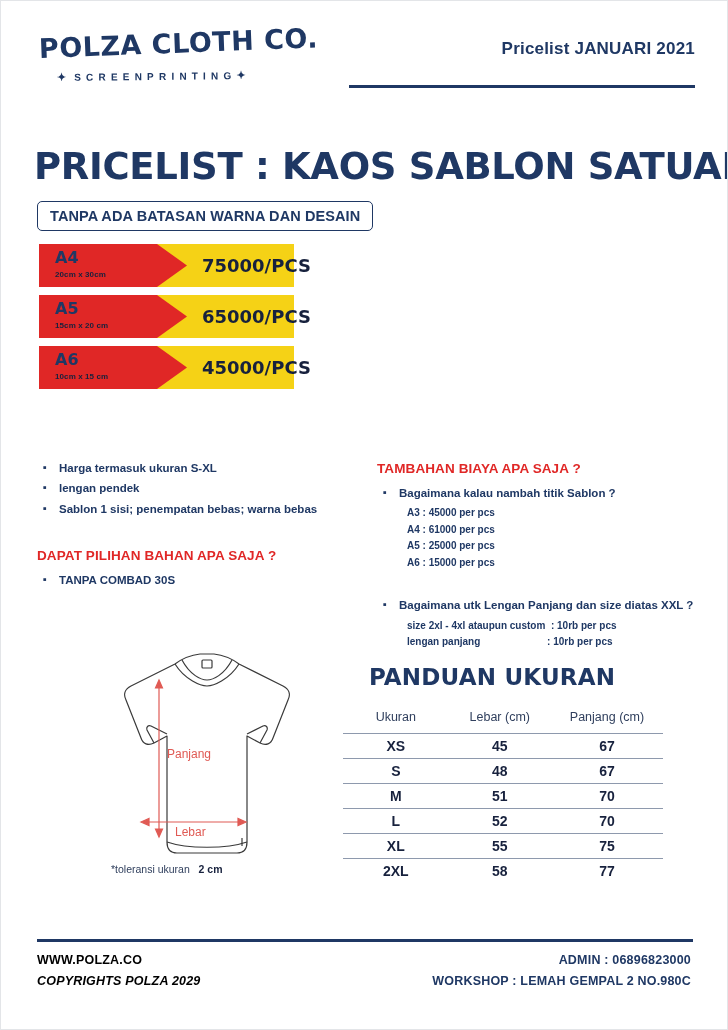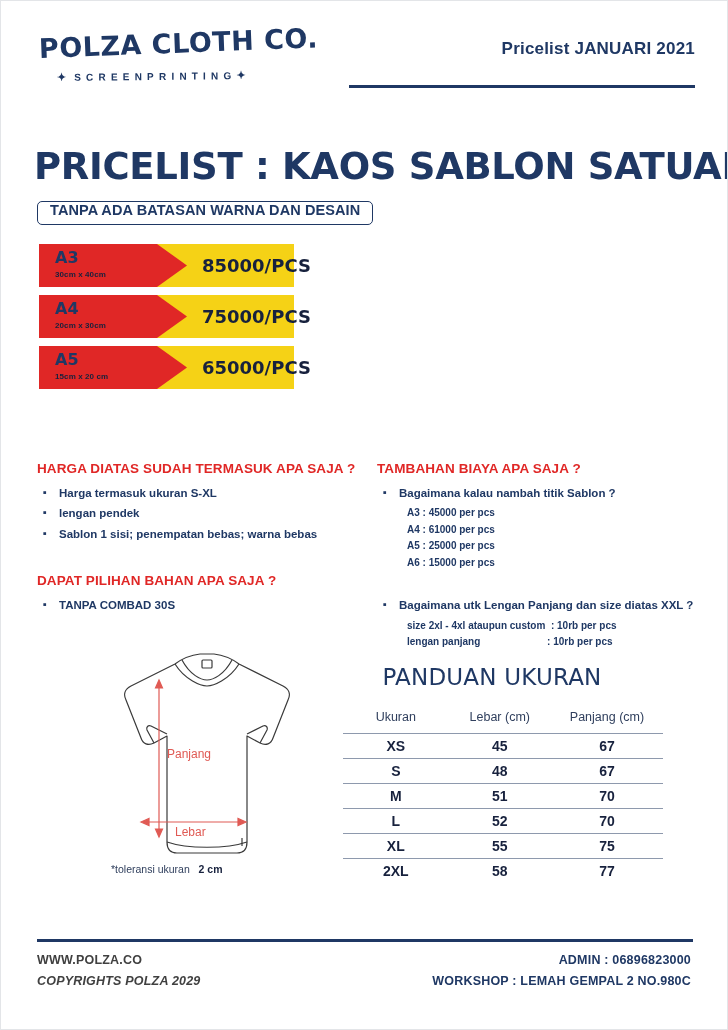--- a/index.html
+++ b/index.html
@@ -53,21 +53,21 @@
   
   .title{
     position:absolute; left:33px; top:144px;
     font-size:37px; font-weight:bold; color:#1f3864;
     letter-spacing:-.3px; white-space:nowrap;
     font-family:"DejaVu Sans", sans-serif;
   }
   .subtitle-box{
     position:absolute; left:36px; top:200px;
     border:1.6px solid #1f3864; border-radius:5px;
-    padding:0 12px 6px 12px;
+    padding:6px 12px 6px 12px;
     font-size:14.5px; font-weight:bold; color:#1f3864;
     letter-spacing:.1px; white-space:nowrap;
   }
 
   
   .pricelist{ position:absolute; left:38px; top:243px; width:255px; }
   .price-row{
     position:relative; height:43px; margin-bottom:8px;
   }
   .price-yellow{
@@ -127,21 +127,21 @@
   .tol-note{
     position:absolute; left:110px; top:862px;
     font-size:10.5px; color:#31405e; white-space:nowrap;
   }
   .tol-note b{ color:#17213d; }
 
   
   .panduan{
     position:absolute; left:336px; top:663px; width:310px;
     text-align:center;
-    font-size:23px; font-weight:normal; color:#1f3864;
+    font-size:23px; font-weight:bold; color:#1f3864;
     letter-spacing:.2px;
     font-family:"DejaVu Sans", sans-serif;
   }
   table.sizes{
     position:absolute; left:342px; top:706px;
     width:320px; border-collapse:collapse;
     color:#1f3864;
   }
   table.sizes th{
     font-size:12.5px; font-weight:normal; color:#31405e;
@@ -159,21 +159,21 @@
   table.sizes th:nth-child(2), table.sizes td:nth-child(2){ width:32%; }
   table.sizes th:nth-child(3), table.sizes td:nth-child(3){ width:35%; }
 
   
   .footer-rule{
     position:absolute; left:36px; top:938px; width:656px; height:3px;
     background:#1f3864;
   }
   .footer-left{
     position:absolute; left:36px; top:952px; width:330px;
-    color:#404040;
+    color:#000000;
   }
   .footer-right{
     position:absolute; right:36px; top:952px; width:360px;
     text-align:right; color:#1f3864;
   }
   .f-line1{ font-size:12.5px; font-weight:bold; letter-spacing:.2px; margin-bottom:7px; }
   .f-line2{ font-size:12.5px; font-weight:bold; font-style:italic; letter-spacing:.2px; }
   .footer-right .f-line2{ font-style:normal; }
 </style>
 </head>
@@ -193,49 +193,48 @@
       <div class="header-title">Pricelist JANUARI 2021</div>
     </div>
     <div class="header-rule"></div>
   </div>
 
   <div class="title">PRICELIST : KAOS SABLON SATUAN</div>
   <div class="subtitle-box">TANPA ADA BATASAN WARNA DAN DESAIN</div>
 
   <div class="pricelist">
 
-    <div class="price-row">
-      <div class="price-yellow"></div>
-      <div class="price-red"></div>
-      <div class="price-size">A3</div>
-      <div class="price-dim">30cm x 40cm</div>
-      <div class="price-amount">85000/PCS</div>
-    </div>
 
     <div class="price-row">
       <div class="price-yellow"></div>
       <div class="price-red"></div>
       <div class="price-size">A4</div>
       <div class="price-dim">20cm x 30cm</div>
       <div class="price-amount">75000/PCS</div>
     </div>
 
     <div class="price-row">
       <div class="price-yellow"></div>
       <div class="price-red"></div>
       <div class="price-size">A5</div>
       <div class="price-dim">15cm x 20 cm</div>
       <div class="price-amount">65000/PCS</div>
     </div>
 
+    <div class="price-row">
+      <div class="price-yellow"></div>
+      <div class="price-red"></div>
+      <div class="price-size">A6</div>
+      <div class="price-dim">10cm x 15 cm</div>
+      <div class="price-amount">45000/PCS</div>
+    </div>
 
   </div>
 
   <div class="info-col col-left">
-    <div class="info-head">HARGA DIATAS SUDAH TERMASUK APA SAJA ?</div>
 
     <div class="bullet-line">
       <span class="dot">▪</span>
       <span>Harga termasuk ukuran S-XL</span>
     </div>
     <div class="bullet-line">
       <span class="dot">▪</span>
       <span>lengan pendek</span>
     </div>
     <div class="bullet-line">

